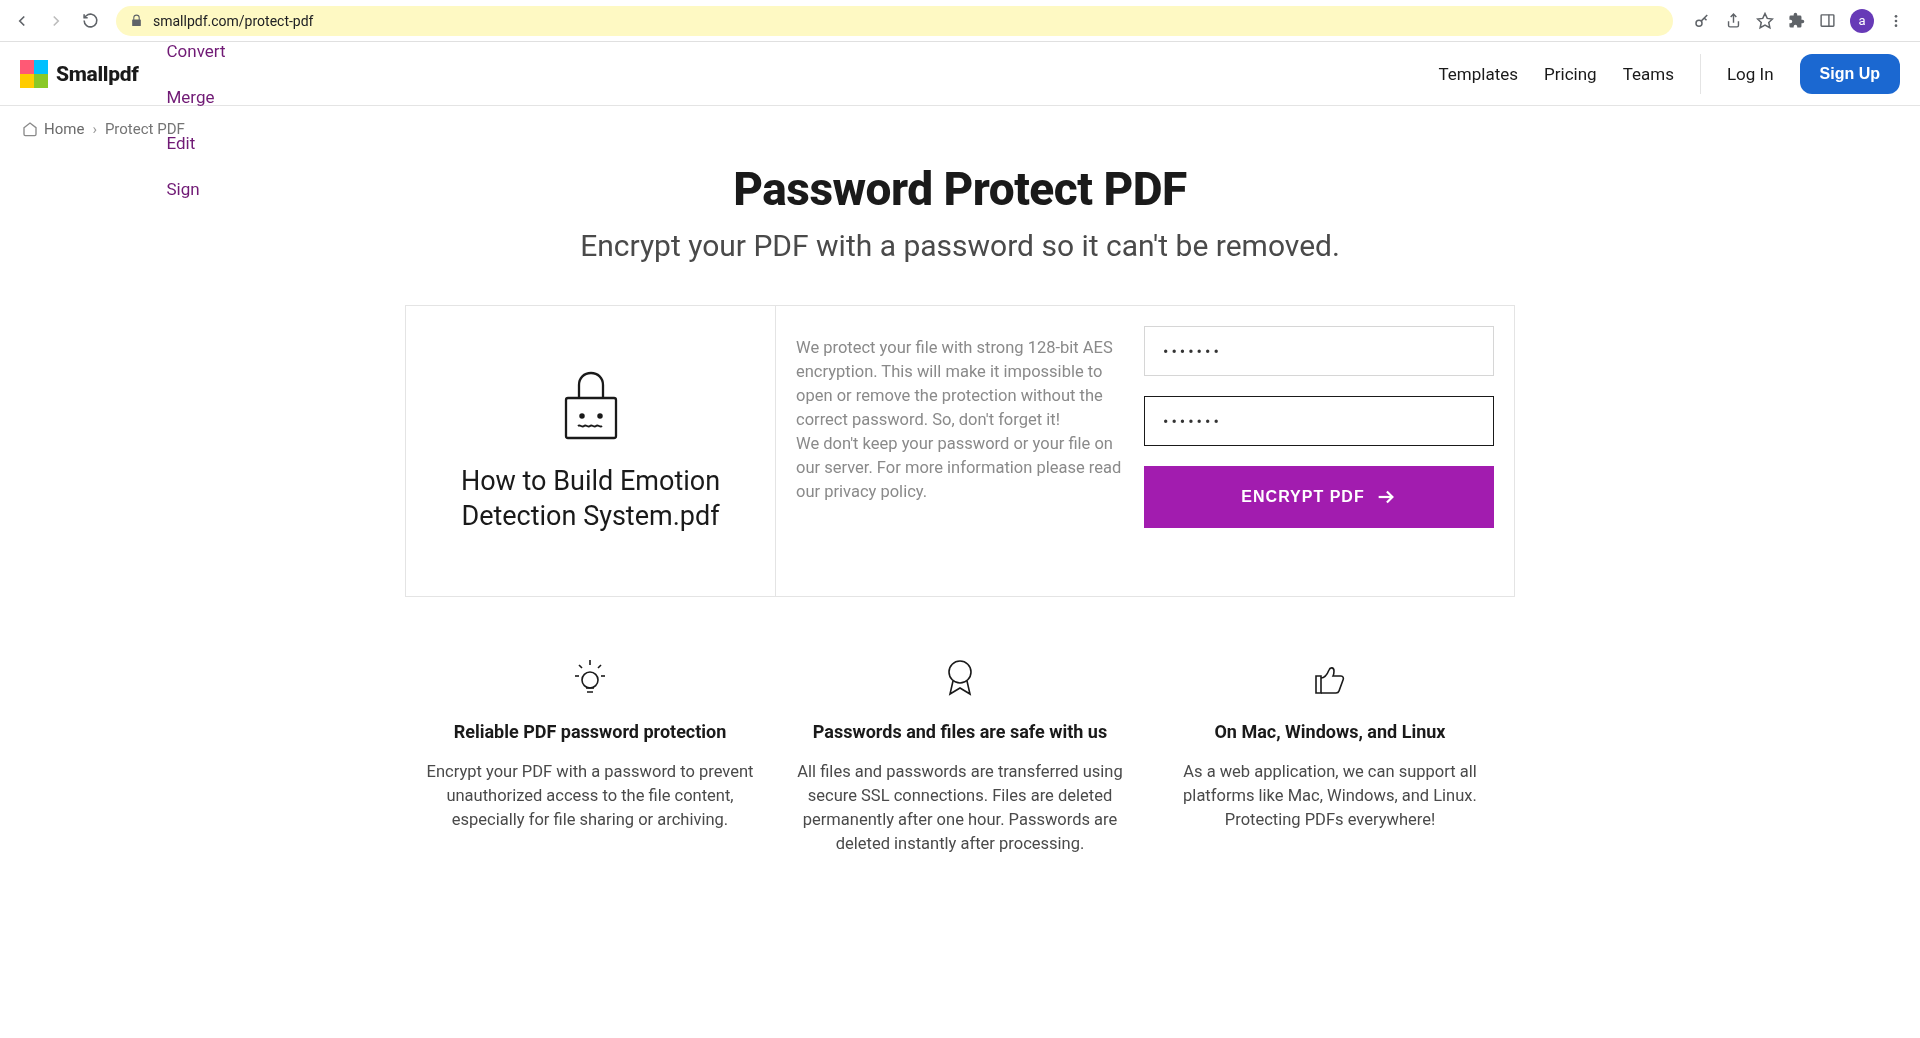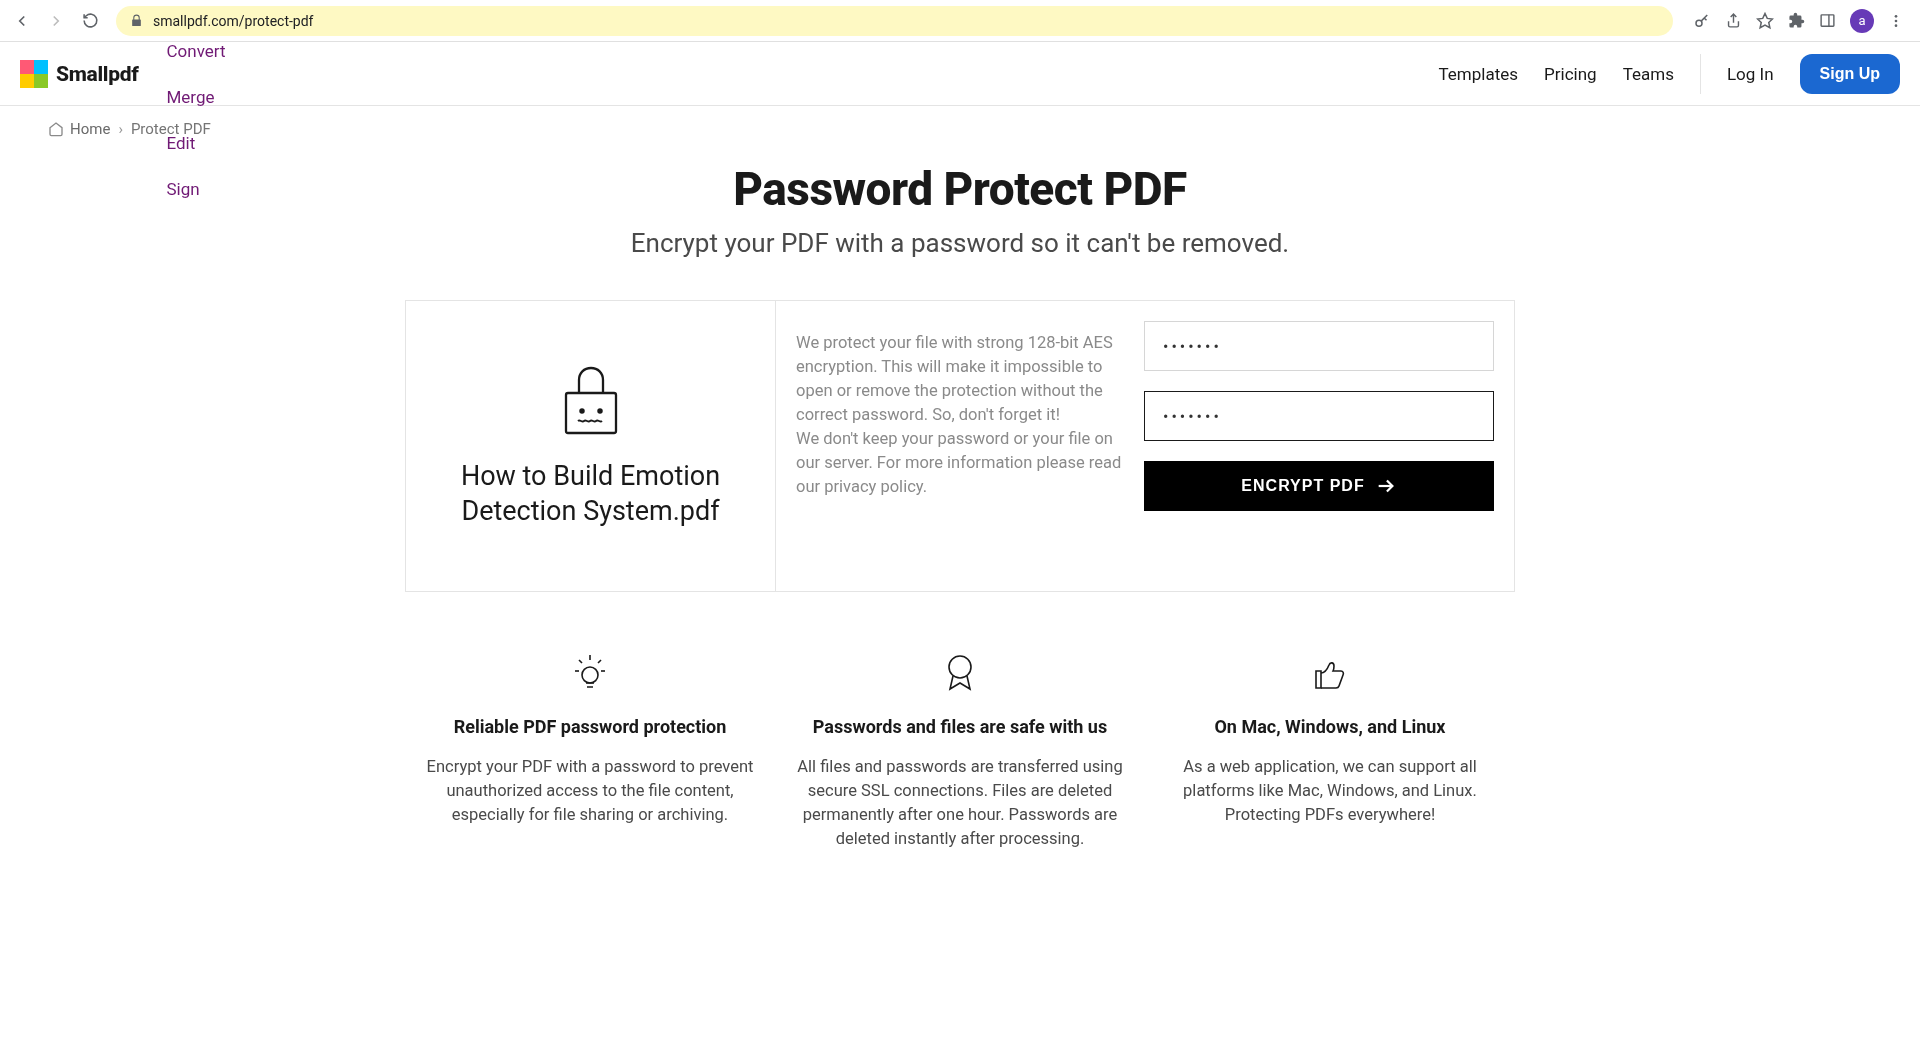--- a/index.html
+++ b/index.html
@@ -33,40 +33,40 @@
 .grid-icon { display: inline-grid; grid-template-columns: repeat(3,4px); grid-template-rows: repeat(3,4px); gap: 2px; }
 .grid-icon span { background:#1b68d1; width:4px; height:4px; }
 .main-nav a { color:#701a75; text-decoration:none; }
 .header-spacer { flex:1; }
 .right-nav { display:flex; align-items:center; gap:26px; font-size:17px; }
 .right-nav a { color:#1a1a1a; text-decoration:none; }
 .vdiv { width:1px; height:40px; background:#e4e4e4; }
 .signup-btn { background:#1b68d1; color:#fff; font-weight:700; font-size:16px; padding:11px 20px; border-radius:12px; border:none; }
 
 
-.breadcrumb { display:flex; align-items:center; gap:8px; padding: 14px 22px; font-size:15px; color:#757575;margin-left:26px; }
+.breadcrumb { display:flex; align-items:center; gap:8px; padding: 14px 22px; font-size:15px; color:#757575; }
 .breadcrumb .home { color:#6b6b6b; display:flex; align-items:center; gap:6px; }
 .breadcrumb .sep { color:#999; }
 
 
 .hero { text-align:center; padding: 10px 20px 30px; }
 .hero h1 { font-size:46px; font-weight:800; color:#1a1a1a; margin-bottom:12px; letter-spacing:-0.5px; }
-.hero p { font-size:26px; color:#4a4a4a; font-weight:400; }
+.hero p { font-size:30px; color:#4a4a4a; font-weight:400; }
 
 
 .main-card { width:1110px; margin: 12px auto 60px; border:1px solid #e4e4e4; display:flex; min-height:292px; }
 .col-file { width:370px; border-right:1px solid #e4e4e4; display:flex; flex-direction:column; align-items:center; justify-content:center; padding:30px 30px; text-align:center; }
 .lock-illus { margin-bottom:22px; }
 .file-name { font-size:27px; font-weight:400; color:#1a1a1a; line-height:1.3; }
 .col-desc { flex:1; padding:30px 20px 30px 20px; font-size:16.5px; color:#8a8a8a; line-height:1.45; }
 .col-desc p { margin-bottom:0; }
 .col-form { width:370px; padding:20px 20px 20px 0; display:flex; flex-direction:column; gap:20px; }
 .pw-input { height:50px; border:1px solid #d6d6d6; font-size:16px; padding:0 18px; font-family:inherit; letter-spacing:3px; color:#333; }
 .pw-input.active { border:1px solid #1a1a1a; }
-.encrypt-btn { height:50px; background:#000000; color:#fff; border:none; font-size:16px; font-weight:700; letter-spacing:1px; display:flex; align-items:center; justify-content:center; gap:10px; cursor:pointer; }
+.encrypt-btn { height:62px; background:#a21caf; color:#fff; border:none; font-size:16px; font-weight:700; letter-spacing:1px; display:flex; align-items:center; justify-content:center; gap:10px; cursor:pointer; }
 
 
 .features { width:1110px; margin:0 auto 60px; display:flex; }
 .feature { flex:1; text-align:center; padding:0 10px; }
 .feature .ficon { height:42px; display:flex; align-items:center; justify-content:center; margin-bottom:22px; color:#1a1a1a; }
 .feature h3 { font-size:18px; font-weight:700; margin-bottom:18px; color:#1a1a1a; }
 .feature p { font-size:16.5px; color:#4a4a4a; line-height:1.45; }
 
 svg { display:block; }
 </style>

